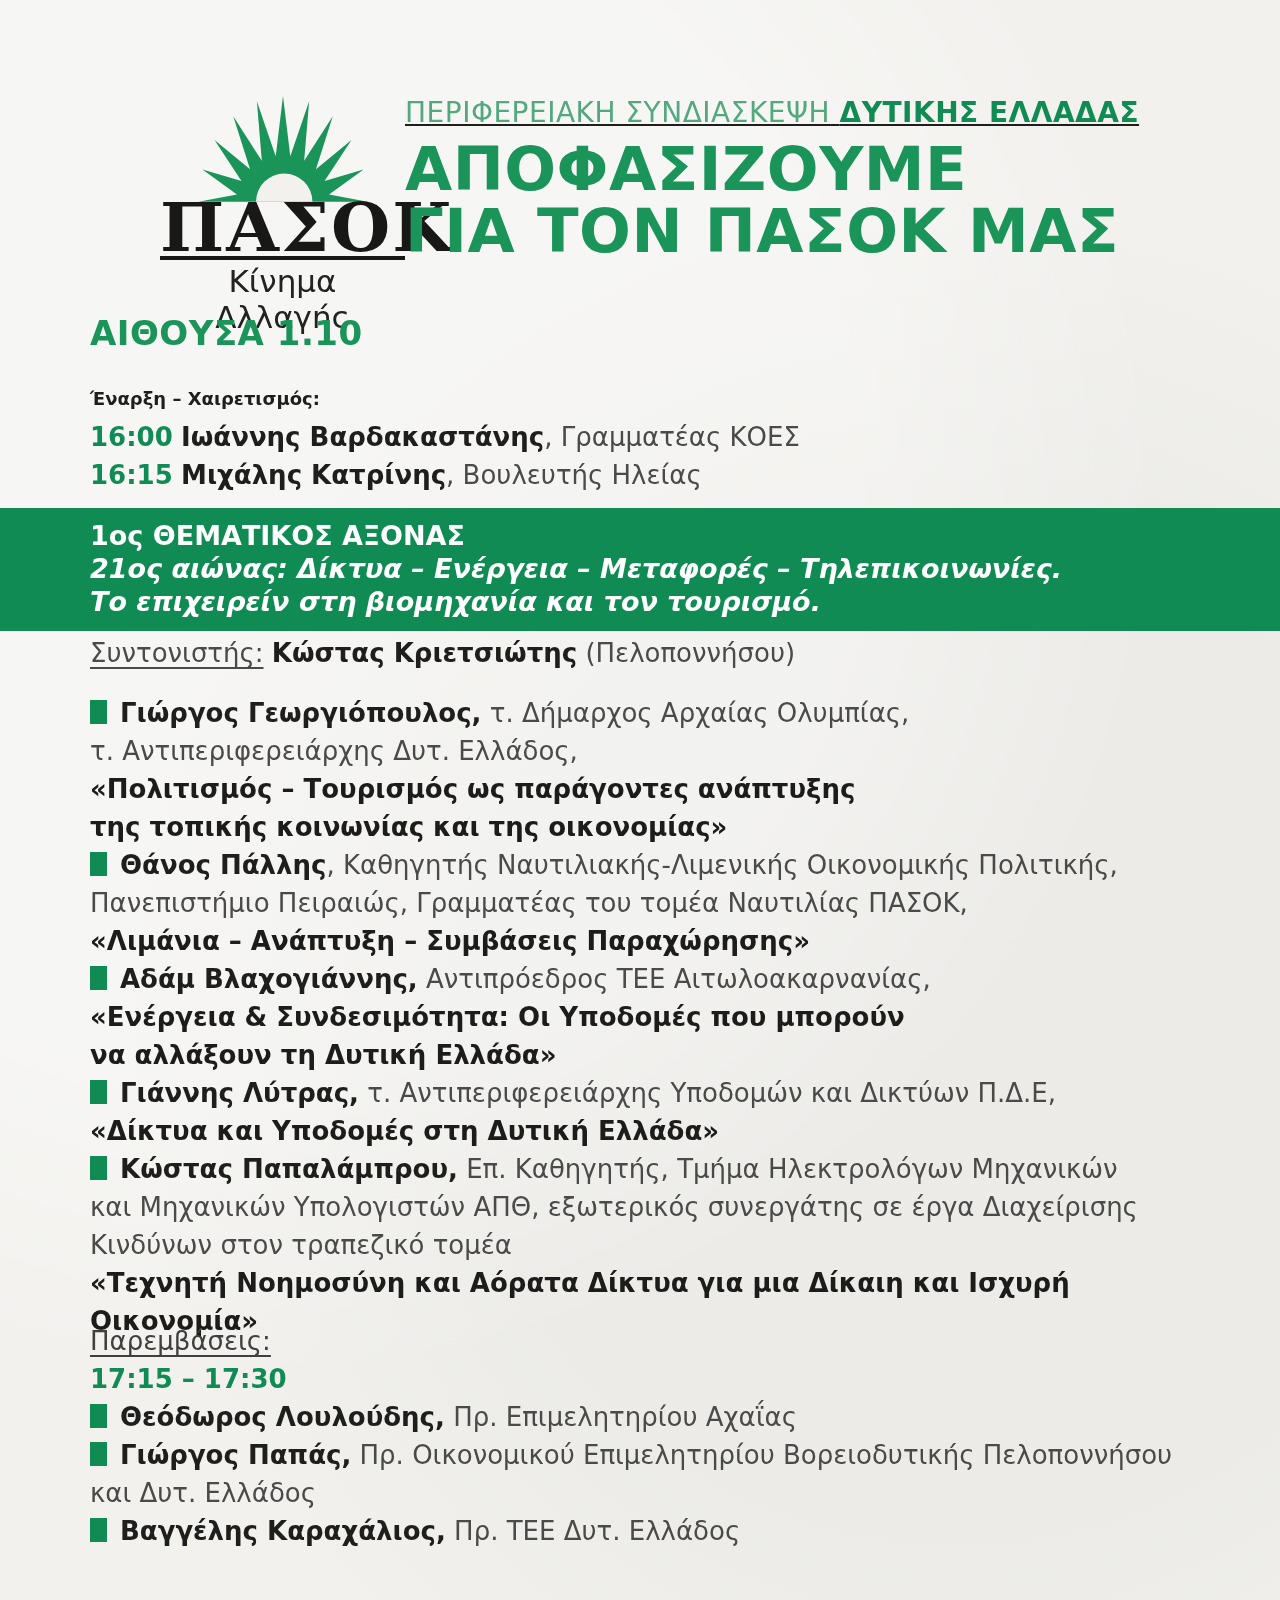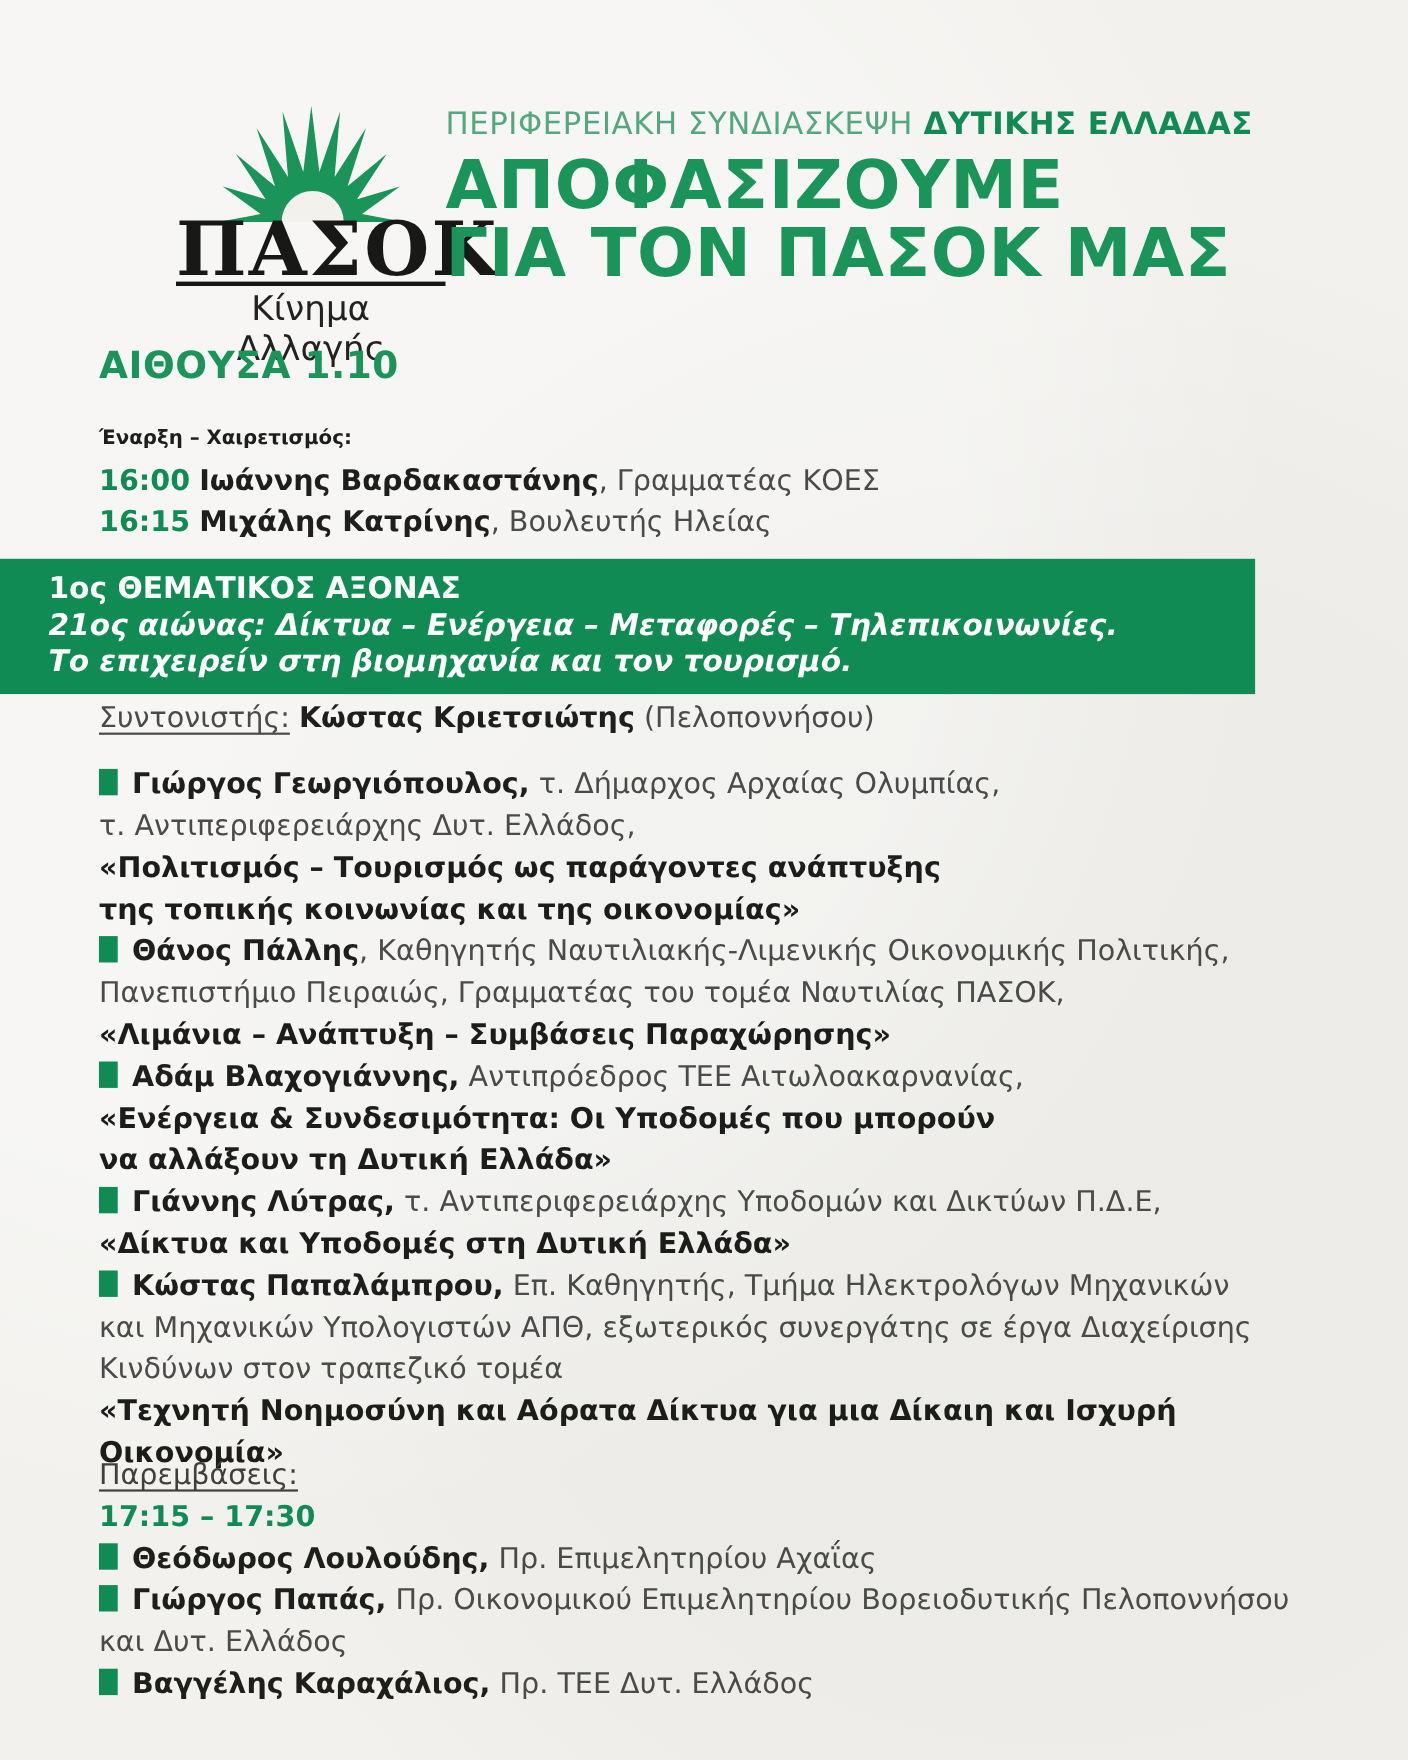--- a/index.html
+++ b/index.html
@@ -23,42 +23,42 @@
   .wordmark{
     font-family:"DejaVu Serif","Liberation Serif",serif;
     font-weight:bold; font-size:68px; line-height:48px;
     letter-spacing:2px; color:#181816; margin-top:0;
   }
   .logo-rule{ height:4px; background:#181816; margin-top:5px; }
   .logo-sub{ font-size:31px; line-height:36px; color:#222220; margin-top:3px; }
 
   
   .head{ position:absolute; left:405px; top:96px; width:840px; }
-  .kicker{ font-size:28px; line-height:33px; letter-spacing:.5px; }
+  .kicker{ font-size:28px; line-height:33px; letter-spacing:.5px;text-decoration:underline; }
   .kicker .k1{ color:#54a87d; font-weight:500; }
   .kicker .k2{ color:#0f8b53; font-weight:bold; }
   .big-title{ margin-top:9px; font-weight:bold; color:#1a9459;
               font-size:61px; line-height:62px; letter-spacing:.5px; }
 
   
   .room{ position:absolute; left:90px; top:313px;
          font-size:34px; font-weight:bold; color:#1a9459; letter-spacing:.5px; }
 
   
   .opening{ position:absolute; left:90px; top:380px; width:1150px;
             font-size:26px; line-height:38px; }
   .opening .h{ font-size:18px; font-weight:bold; color:#1e1e1c; }
   .time{ color:#0f8b53; font-weight:bold; }
   b.name{ color:#1e1e1c; font-weight:bold; }
   .muted{ color:#4a4a48; }
 
   
-  .banner{ position:absolute; left:0; top:508px; width:1141px;
+  .banner{ position:absolute; left:0; top:508px; width:1280px;
            background:#0f8b53; color:#ffffff;
-           padding:11px 40px 13px 44px; }
+           padding:11px 40px 13px 90px; }
   .banner .b1{ font-size:27px; line-height:33px; font-weight:bold; }
   .banner .b2{ font-size:27px; line-height:33px; font-weight:bold; font-style:italic; }
 
   
   .moderator{ position:absolute; left:90px; top:634px; width:1150px;
               font-size:26px; line-height:38px; }
   .ul{ text-decoration:underline; text-decoration-thickness:2px; text-underline-offset:5px; }
 
   
   .speakers{ position:absolute; left:90px; top:694px; width:1155px;

